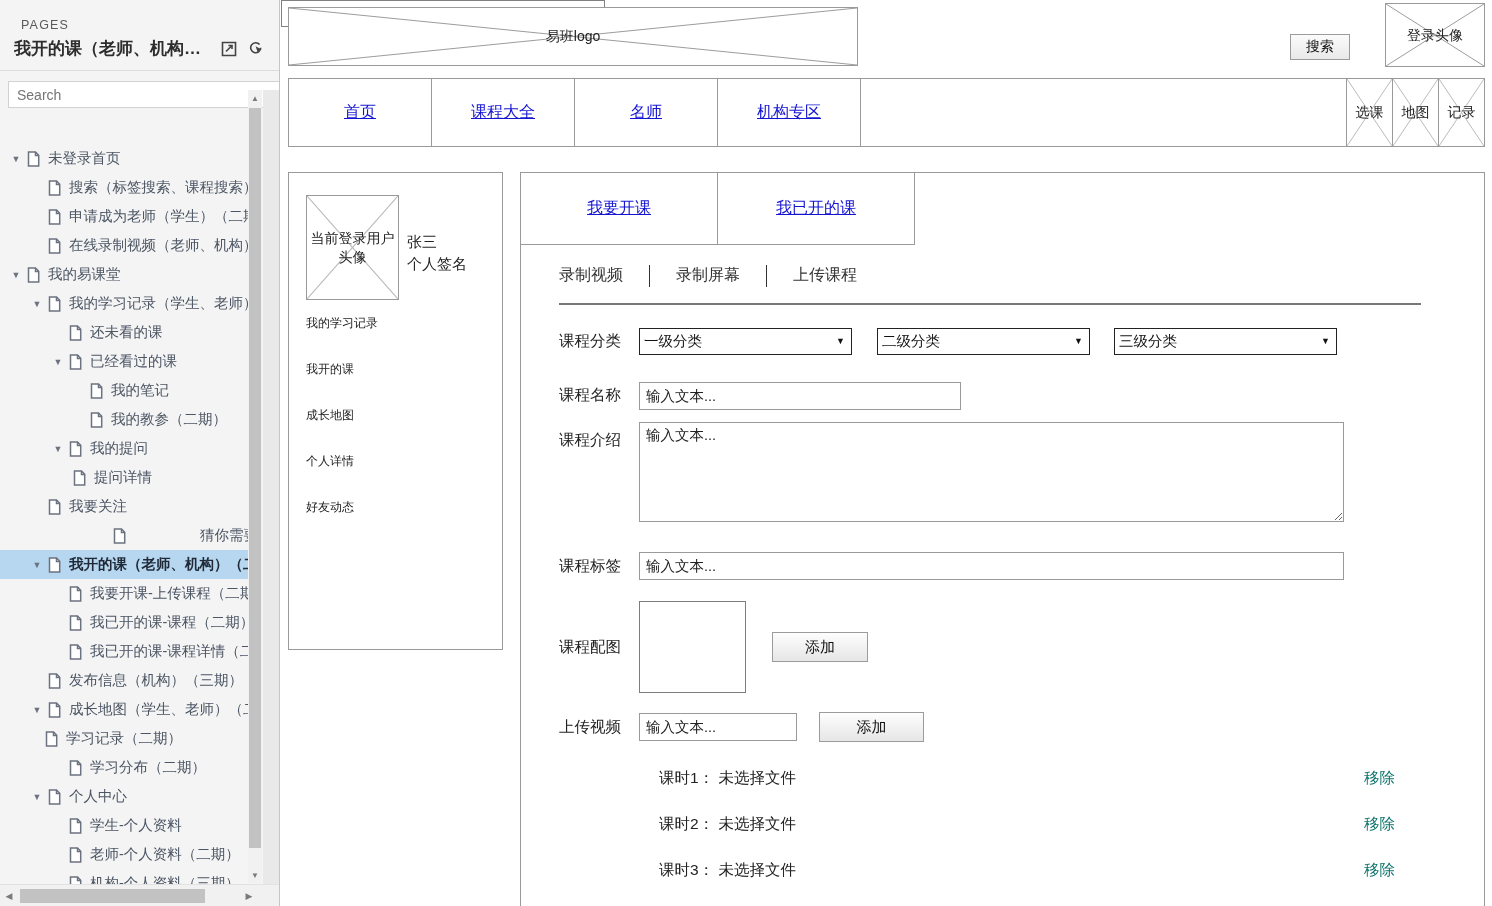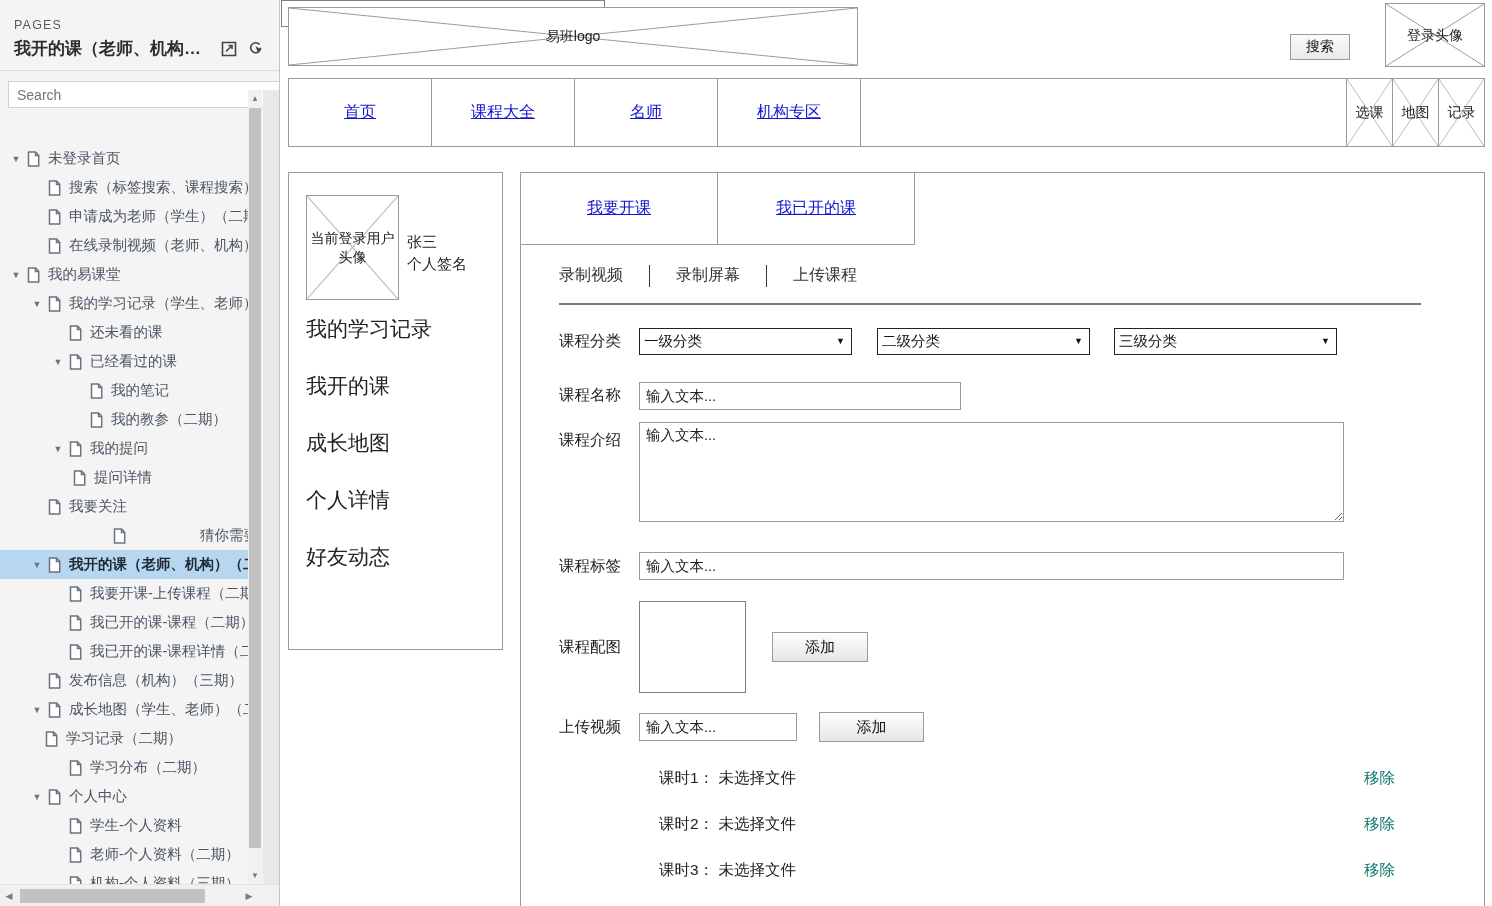--- a/index.html
+++ b/index.html
@@ -21,20 +21,21 @@
     overflow: hidden;
   }
   .sb-header {
     padding: 18px 14px 10px 14px;
     border-bottom: 1px solid #dcdcdc;
     background: #f4f4f4;
   }
   .sb-eyebrow {
     font-size: 12.5px; color: #5a5a5a; letter-spacing: 1.2px;
     margin-bottom: 5px;
+    margin-left: 7px;
   }
   .sb-titlerow { display: flex; align-items: center; }
   .sb-title {
     font-size: 17px; font-weight: bold; color: #2d2d2d;
     white-space: nowrap; overflow: hidden; flex: 1;
   }
   .sb-icon {
     width: 20px; height: 20px; margin-left: 6px;
     display: flex; align-items: center; justify-content: center;
     color: #444;
@@ -154,21 +155,21 @@
 
   
   #user-panel { left: 7px; top: 172px; width: 215px; height: 478px; }
   #user-avatar { left: 17px; top: 22px; width: 93px; height: 105px; }
   #user-avatar .lbl { font-size: 14px; }
   .user-meta {
     position: absolute; left: 118px; top: 58px;
     font-size: 15px; color: #222; line-height: 1.45;
   }
   .menu-list { position: absolute; left: 17px; top: 142px; width: 180px; }
-  .menu-item { font-size: 21px; color: #222; margin-bottom: 29px; cursor: pointer; }
+  .menu-item { font-size: 12px; color: #222; margin-bottom: 29px; cursor: pointer; }
 
   
   #main-panel { left: 239px; top: 172px; width: 965px; height: 734px; border-bottom: none; }
 
   .tabrow { position: absolute; left: 0; top: 0; width: 394px; height: 72px; }
   .tab {
     position: absolute; top: 0; height: 72px;
     border-right: 1px solid #9a9a9a; border-bottom: 1px solid #9a9a9a;
     display: flex; align-items: center; justify-content: center;
   }

